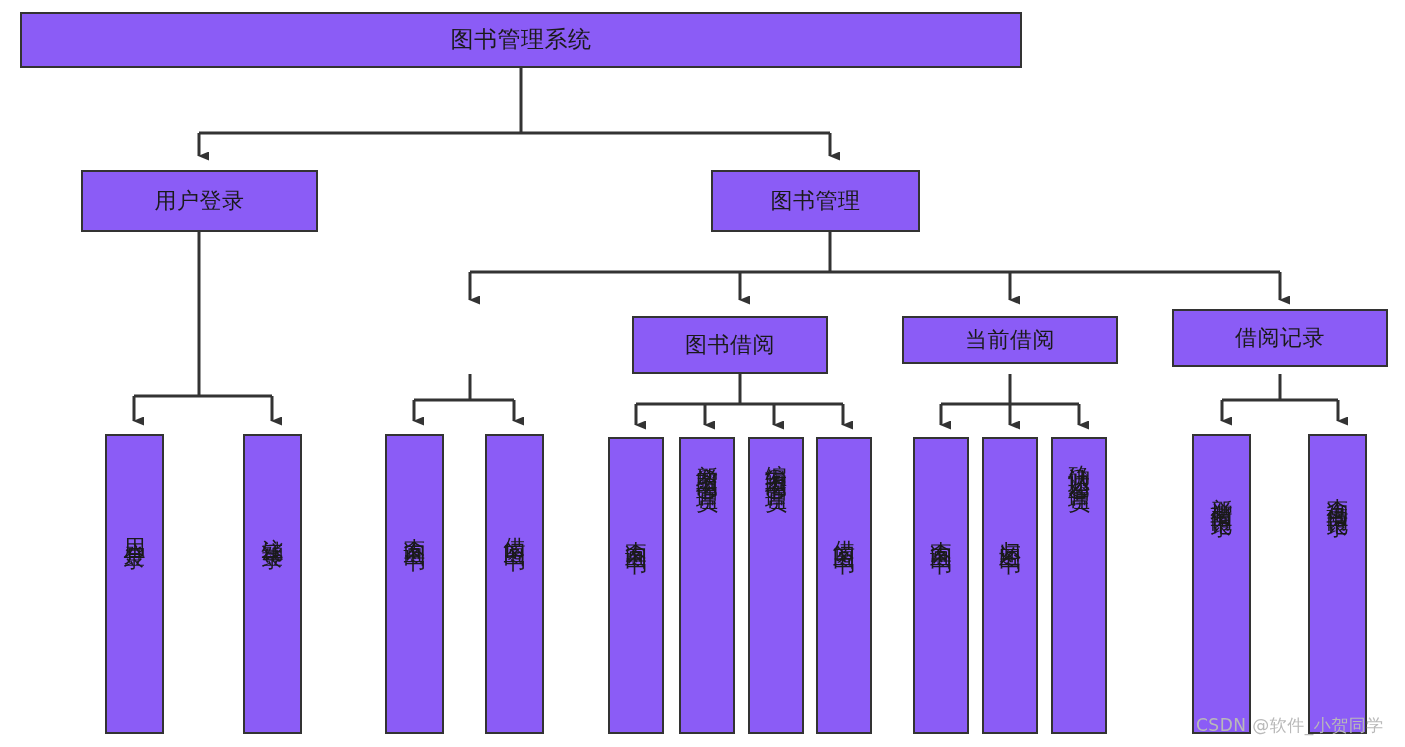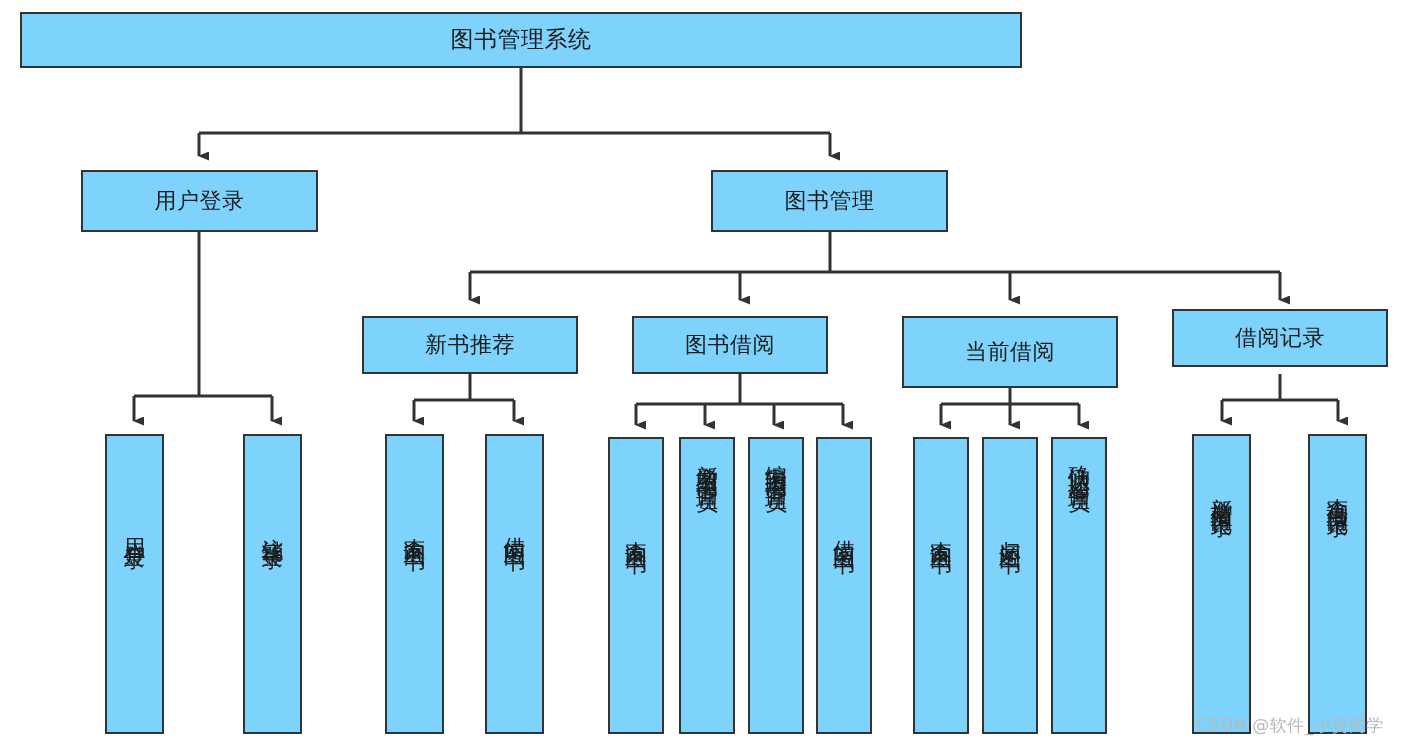--- a/index.html
+++ b/index.html
@@ -22,21 +22,21 @@
     position: absolute;
     left: 0;
     top: 0;
     width: 1405px;
     height: 747px;
     pointer-events: none;
   }
   .node {
     position: absolute;
     box-sizing: border-box;
-    background: #7dd3fc;
+    background: #8b5cf6;
     border: 2px solid #333333;
     display: flex;
     align-items: center;
     justify-content: center;
     color: #222222;
   }
   .node .label {
     display: block;
     text-align: center;
     line-height: 1.18;
@@ -129,31 +129,28 @@
     </g>
   </svg>
 
   <div class="node horiz root" style="left:20px; top:12px; width:1002px; height:56px;">
     <span class="label">图书管理系统</span>
   </div>
 
   <div class="node horiz" style="left:81px; top:170px; width:237px; height:62px;">
     <span class="label">用户登录</span>
   </div>
-  <div class="node horiz" style="left:711px; top:170px; width:237px; height:62px;">
+  <div class="node horiz" style="left:711px; top:170px; width:209px; height:62px;">
     <span class="label">图书管理</span>
   </div>
 
-  <div class="node horiz" style="left:362px; top:316px; width:216px; height:58px;">
-    <span class="label">新书推荐</span>
-  </div>
   <div class="node horiz" style="left:632px; top:316px; width:196px; height:58px;">
     <span class="label">图书借阅</span>
   </div>
-  <div class="node horiz" style="left:902px; top:316px; width:216px; height:72px;">
+  <div class="node horiz" style="left:902px; top:316px; width:216px; height:48px;">
     <span class="label">当前借阅</span>
   </div>
   <div class="node horiz" style="left:1172px; top:309px; width:216px; height:58px;">
     <span class="label">借阅记录</span>
   </div>
 
   <div class="node vert" style="left:105px; top:434px; width:59px; height:300px; padding-top:84px;">
     <span class="label">用户登录</span>
   </div>
   <div class="node vert" style="left:243px; top:434px; width:59px; height:300px; padding-top:84px;">

